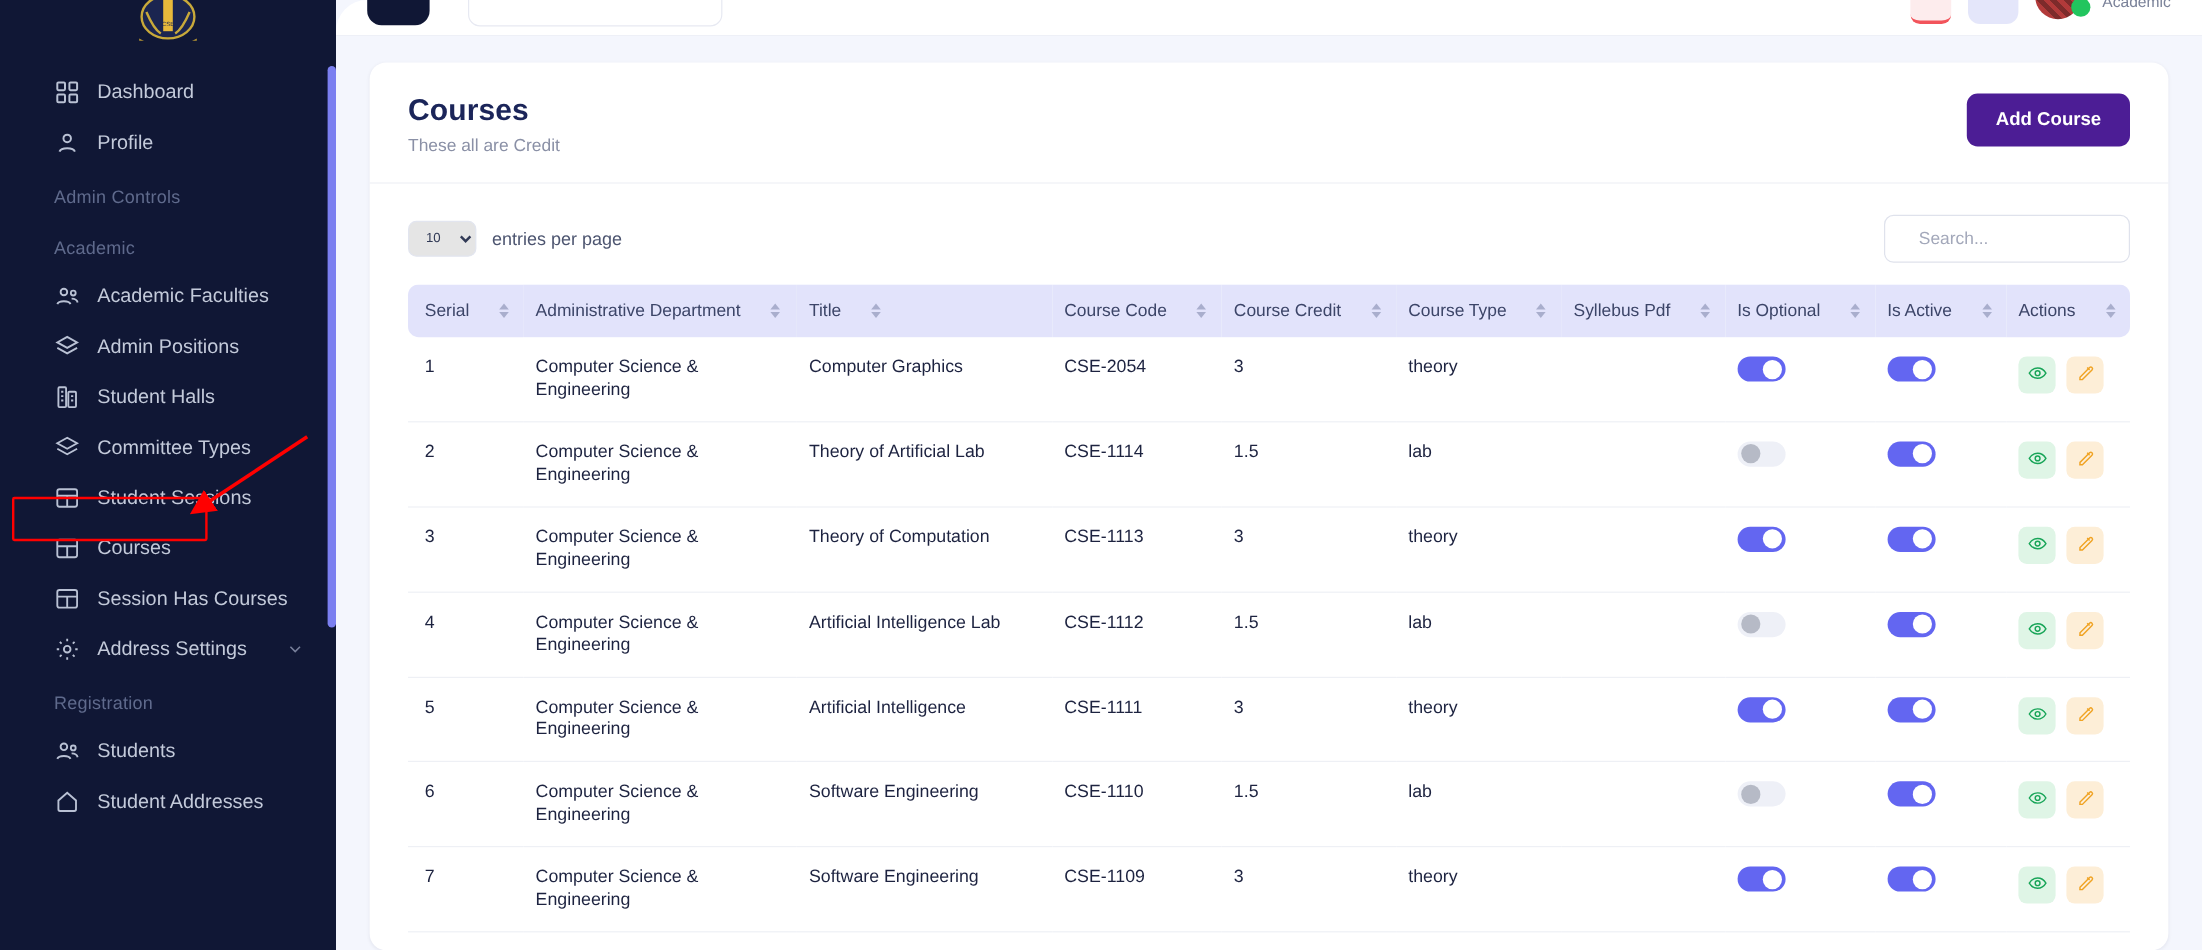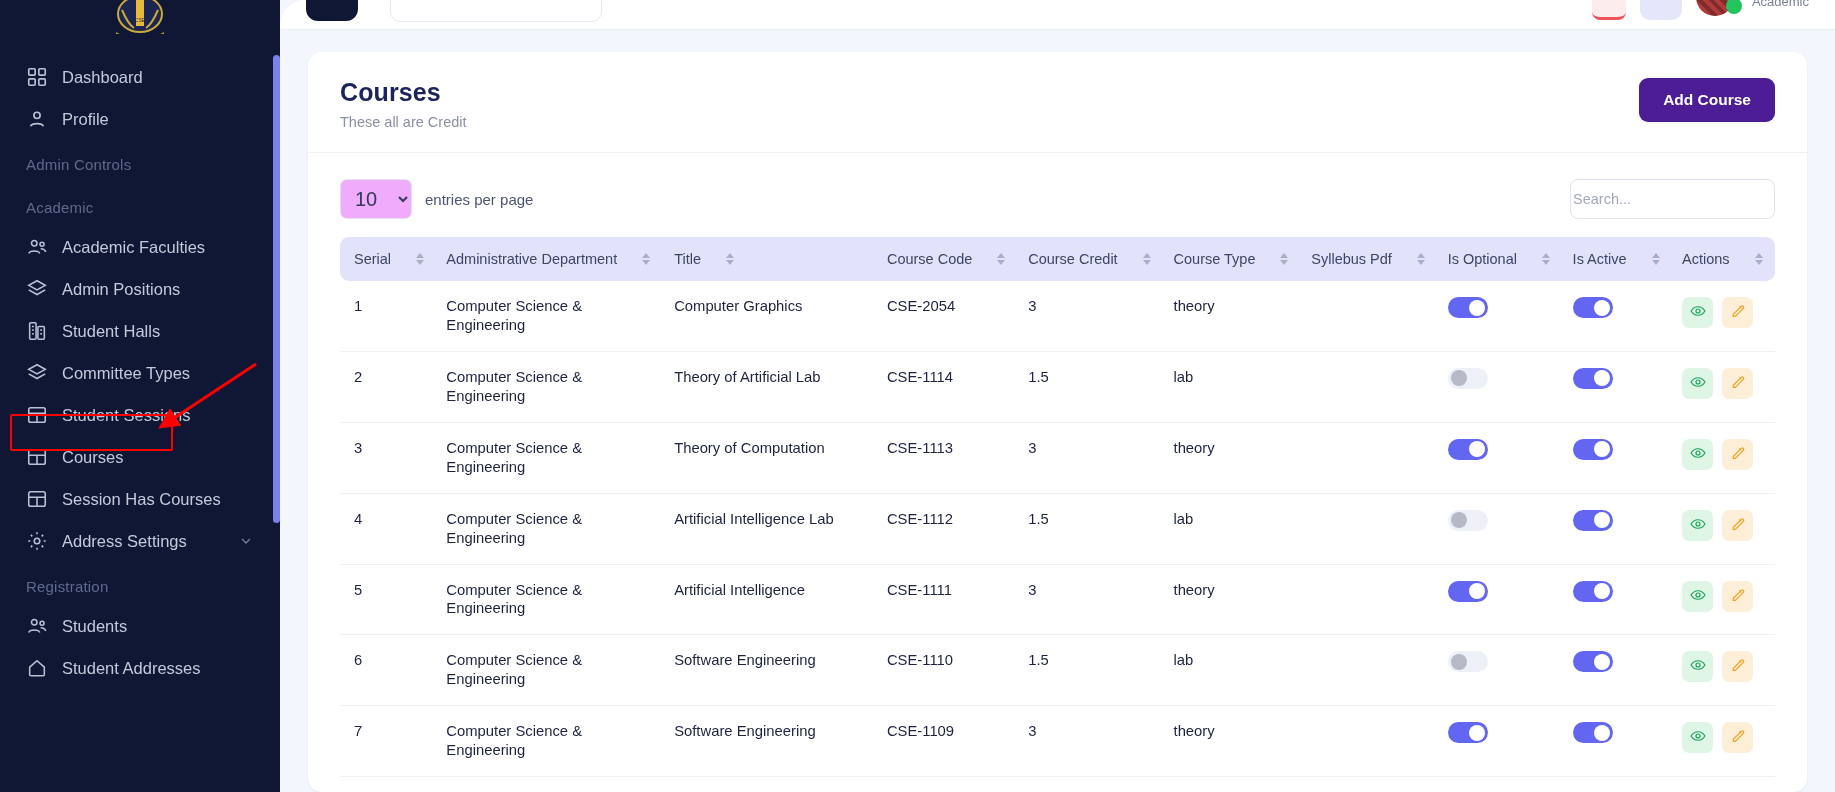--- a/index.html
+++ b/index.html
@@ -17,21 +17,21 @@
     background: #101735;
     position: relative;
     flex: 0 0 280px;
     overflow: hidden;
   }
   .logo-wrap {
     height: 34px; display: flex; align-items: flex-end; justify-content: center;
     overflow: hidden;
   }
   .crest { width: 64px; height: 58px; margin-bottom: -22px; }
-  .nav { padding-top: 22px; }
+  .nav { padding-top: 22px; padding-left: 19px; }
   .nav-section {
     color: #5d6casd; color: #5f6a8c;
     font-size: 15px; padding: 16px 26px 10px 26px;
     letter-spacing: .2px;
   }
   .nav-item {
     display: flex; align-items: center; gap: 14px;
     padding: 10px 26px; color: #c3cada; font-size: 16.5px;
     cursor: pointer; position: relative;
   }
@@ -99,26 +99,26 @@
     font-family: "Liberation Sans", sans-serif;
   }
 
   .table-tools {
     display: flex; align-items: center; justify-content: space-between;
     padding: 26px 32px 18px 32px;
   }
   .entries { display: flex; align-items: center; gap: 13px; }
   .entries select {
     padding: 7px 6px 7px 10px; border: 1px solid #e2e5ef; border-radius: 7px;
-    font-size: 20px; color: #313a56; background: #f0abfc; cursor: pointer;
+    font-size: 11px; color: #313a56; background: #e5e5e5; cursor: pointer;
     font-family: "Liberation Sans", sans-serif;
   }
   .entries-label { font-size: 15px; color: #4d5570; }
   .search-input {
-    width: 205px; padding: 11px 2px; border: 1px solid #dfe2ec;
+    width: 205px; padding: 11px 28px; border: 1px solid #dfe2ec;
     border-radius: 8px; font-size: 14.5px; color: #33394f; outline: none;
     font-family: "Liberation Sans", sans-serif;
   }
   .search-input::placeholder { color: #a3a8ba; }
 
   .table-scroll { padding: 0 32px; overflow: hidden; }
   table { width: 100%; border-collapse: separate; border-spacing: 0; }
   thead th {
     background: #e2e3fb; color: #3c4568; font-size: 14.5px; font-weight: 400;
     text-align: left; padding: 14px 10px; white-space: nowrap;

